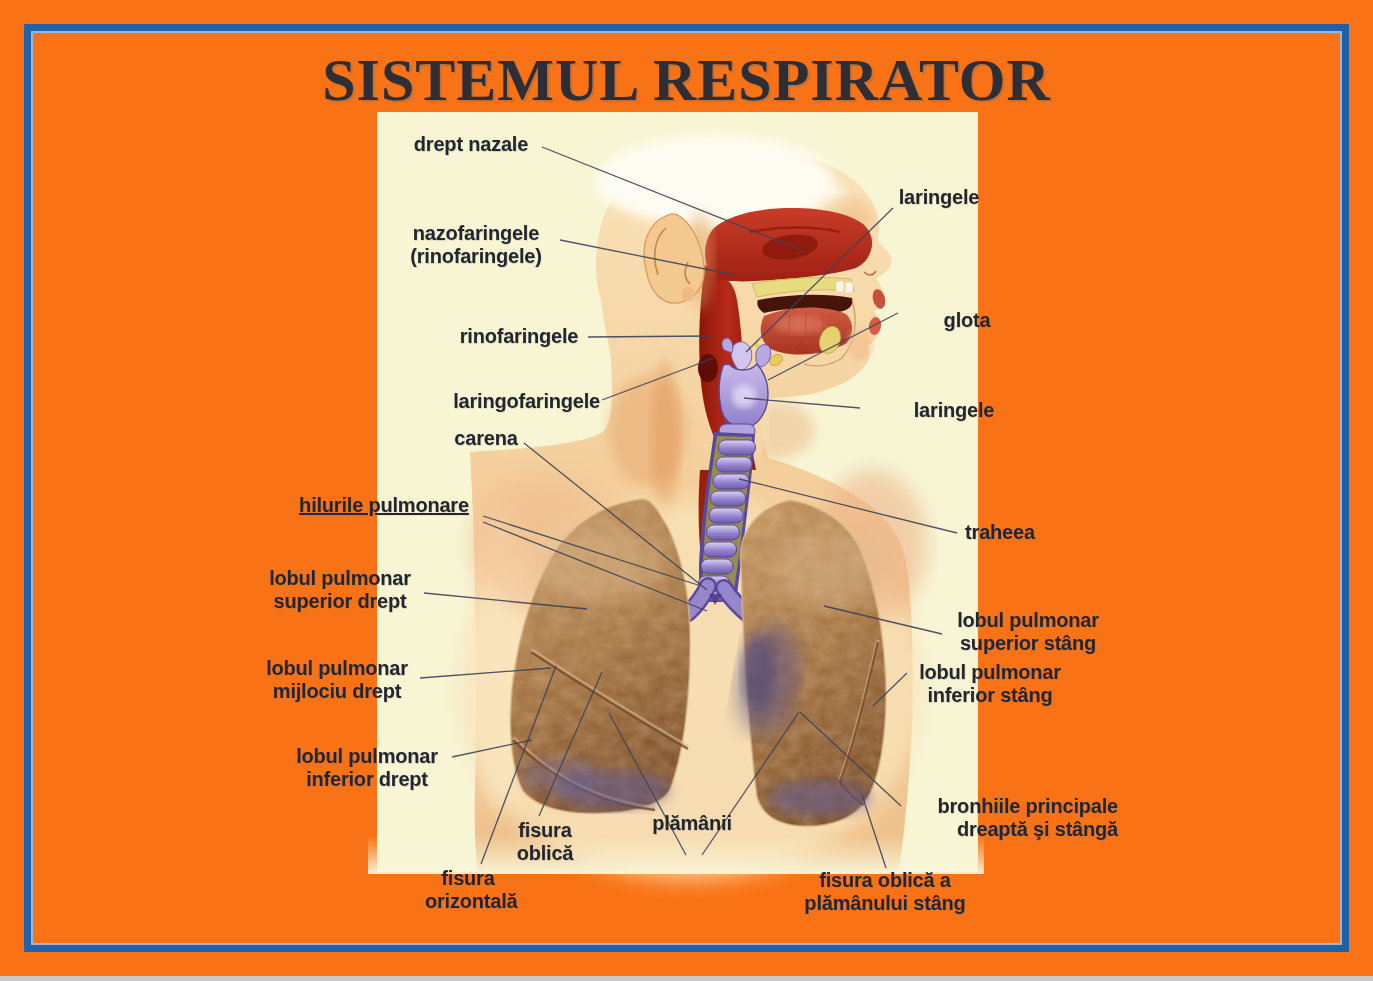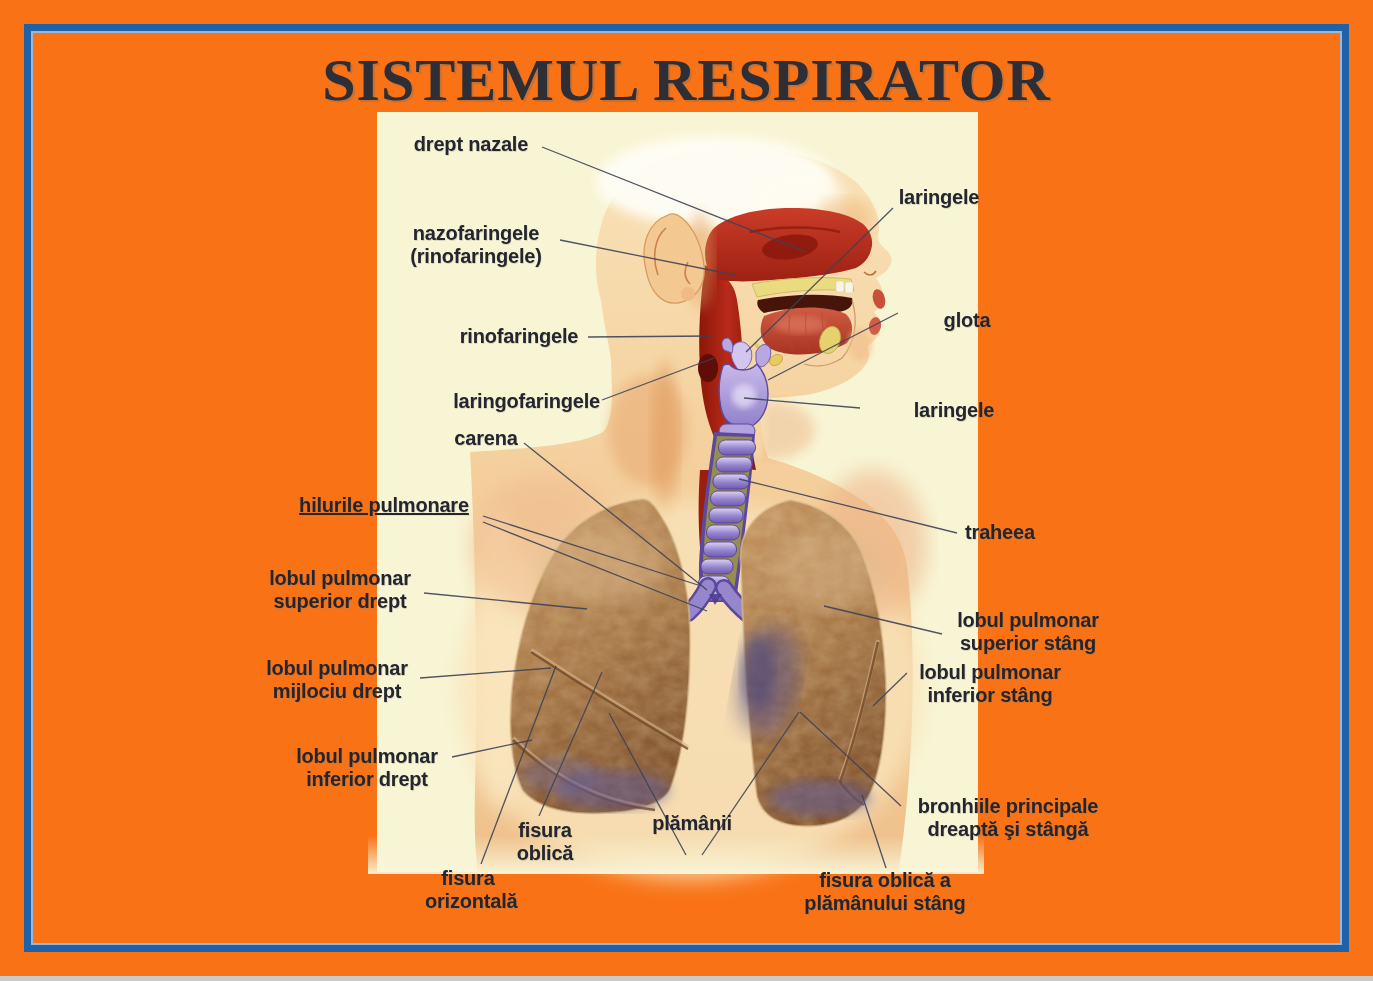--- a/index.html
+++ b/index.html
@@ -282,20 +282,20 @@
       <div class="label" style="left: 510px; top: 819px; width: 70px; color: rgb(35, 38, 46);">fisura
 oblică</div>
       <div class="label" style="left: 425px; top: 867px; width: 86px; color: rgb(35, 38, 46);">fisura
 orizontală</div>
       <div class="label" style="left: 646px; top: 812px; width: 92px; color: rgb(35, 38, 46);">plămânii</div>
       <div class="label" style="left: 960px; top: 521px; width: 80px; color: rgb(35, 38, 46);">traheea</div>
       <div class="label" style="left: 945px; top: 609px; width: 166px; color: rgb(35, 38, 46);">lobul pulmonar
 superior stâng</div>
       <div class="label" style="left: 910px; top: 661px; width: 160px; color: rgb(35, 38, 46);">lobul pulmonar
 inferior stâng</div>
-      <div class="label" style="left: 898px; top: 795px; width: 220px; color: rgb(35, 38, 46);">bronhiile principale
+      <div class="label" style="left: 898px; top: 795px; width: 220px; color: rgb(35, 38, 46); text-align: right;">bronhiile principale
 dreaptă şi stângă</div>
       <div class="label" style="left: 798px; top: 869px; width: 174px; color: rgb(35, 38, 46);">fisura oblică a
 plămânului stâng</div>
     </div>
 
   <div class="bottom-strip"></div>
 </div>
 
 </body></html>

